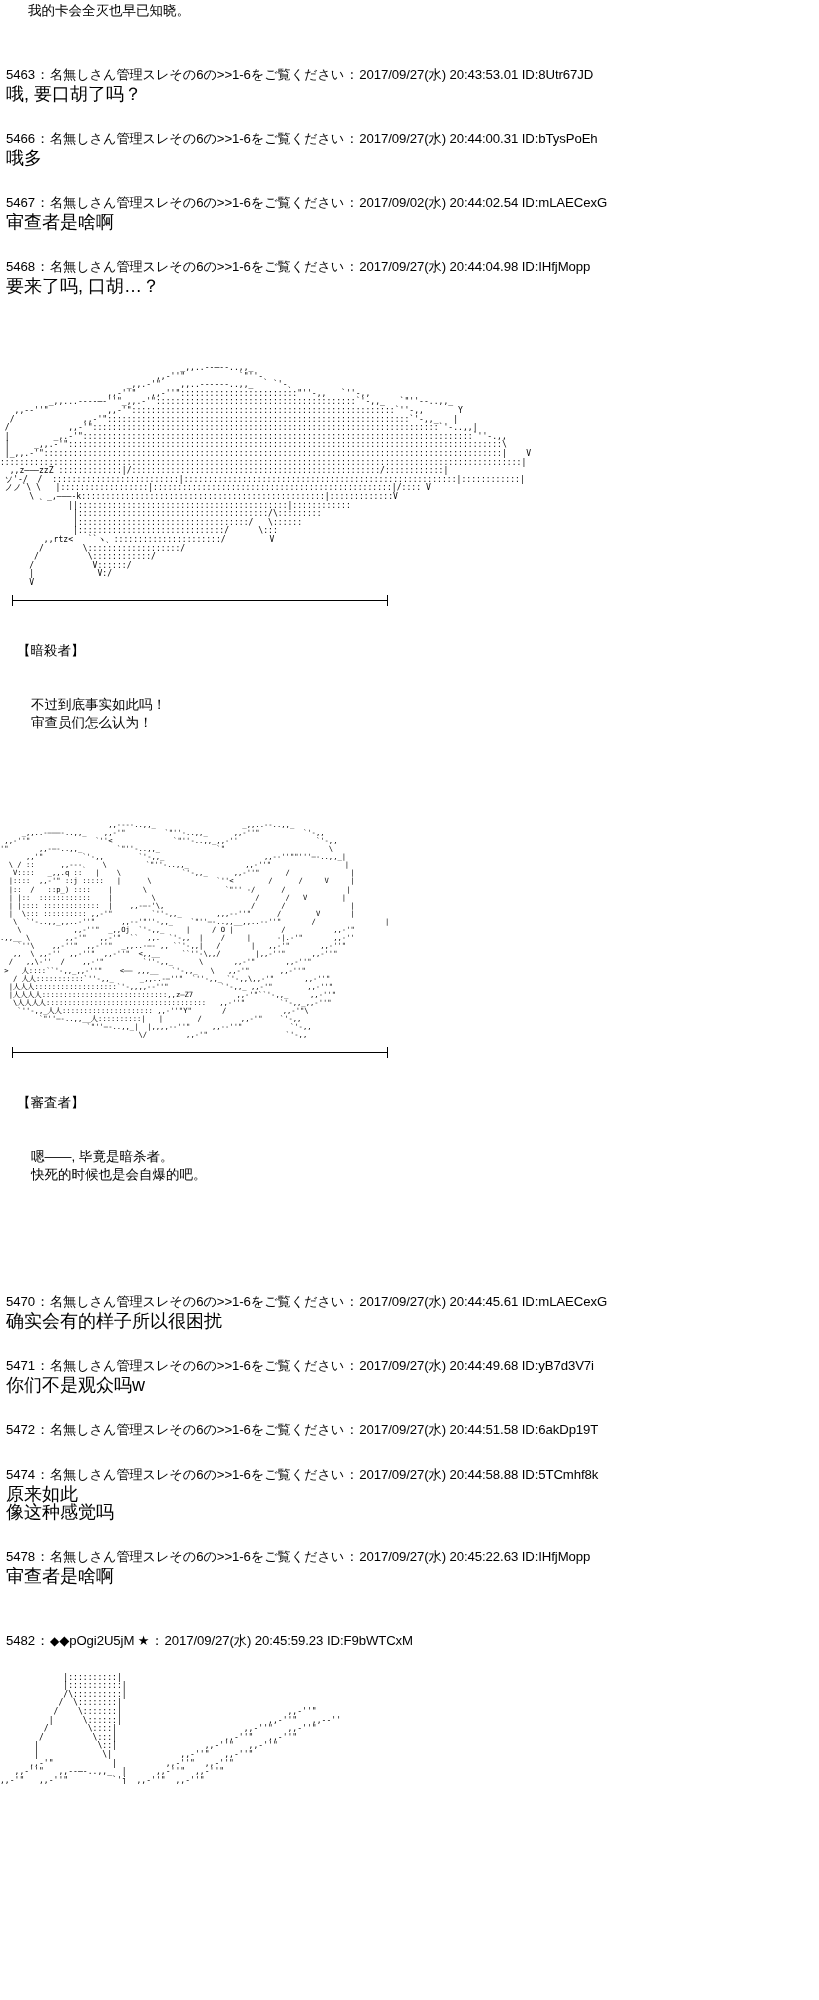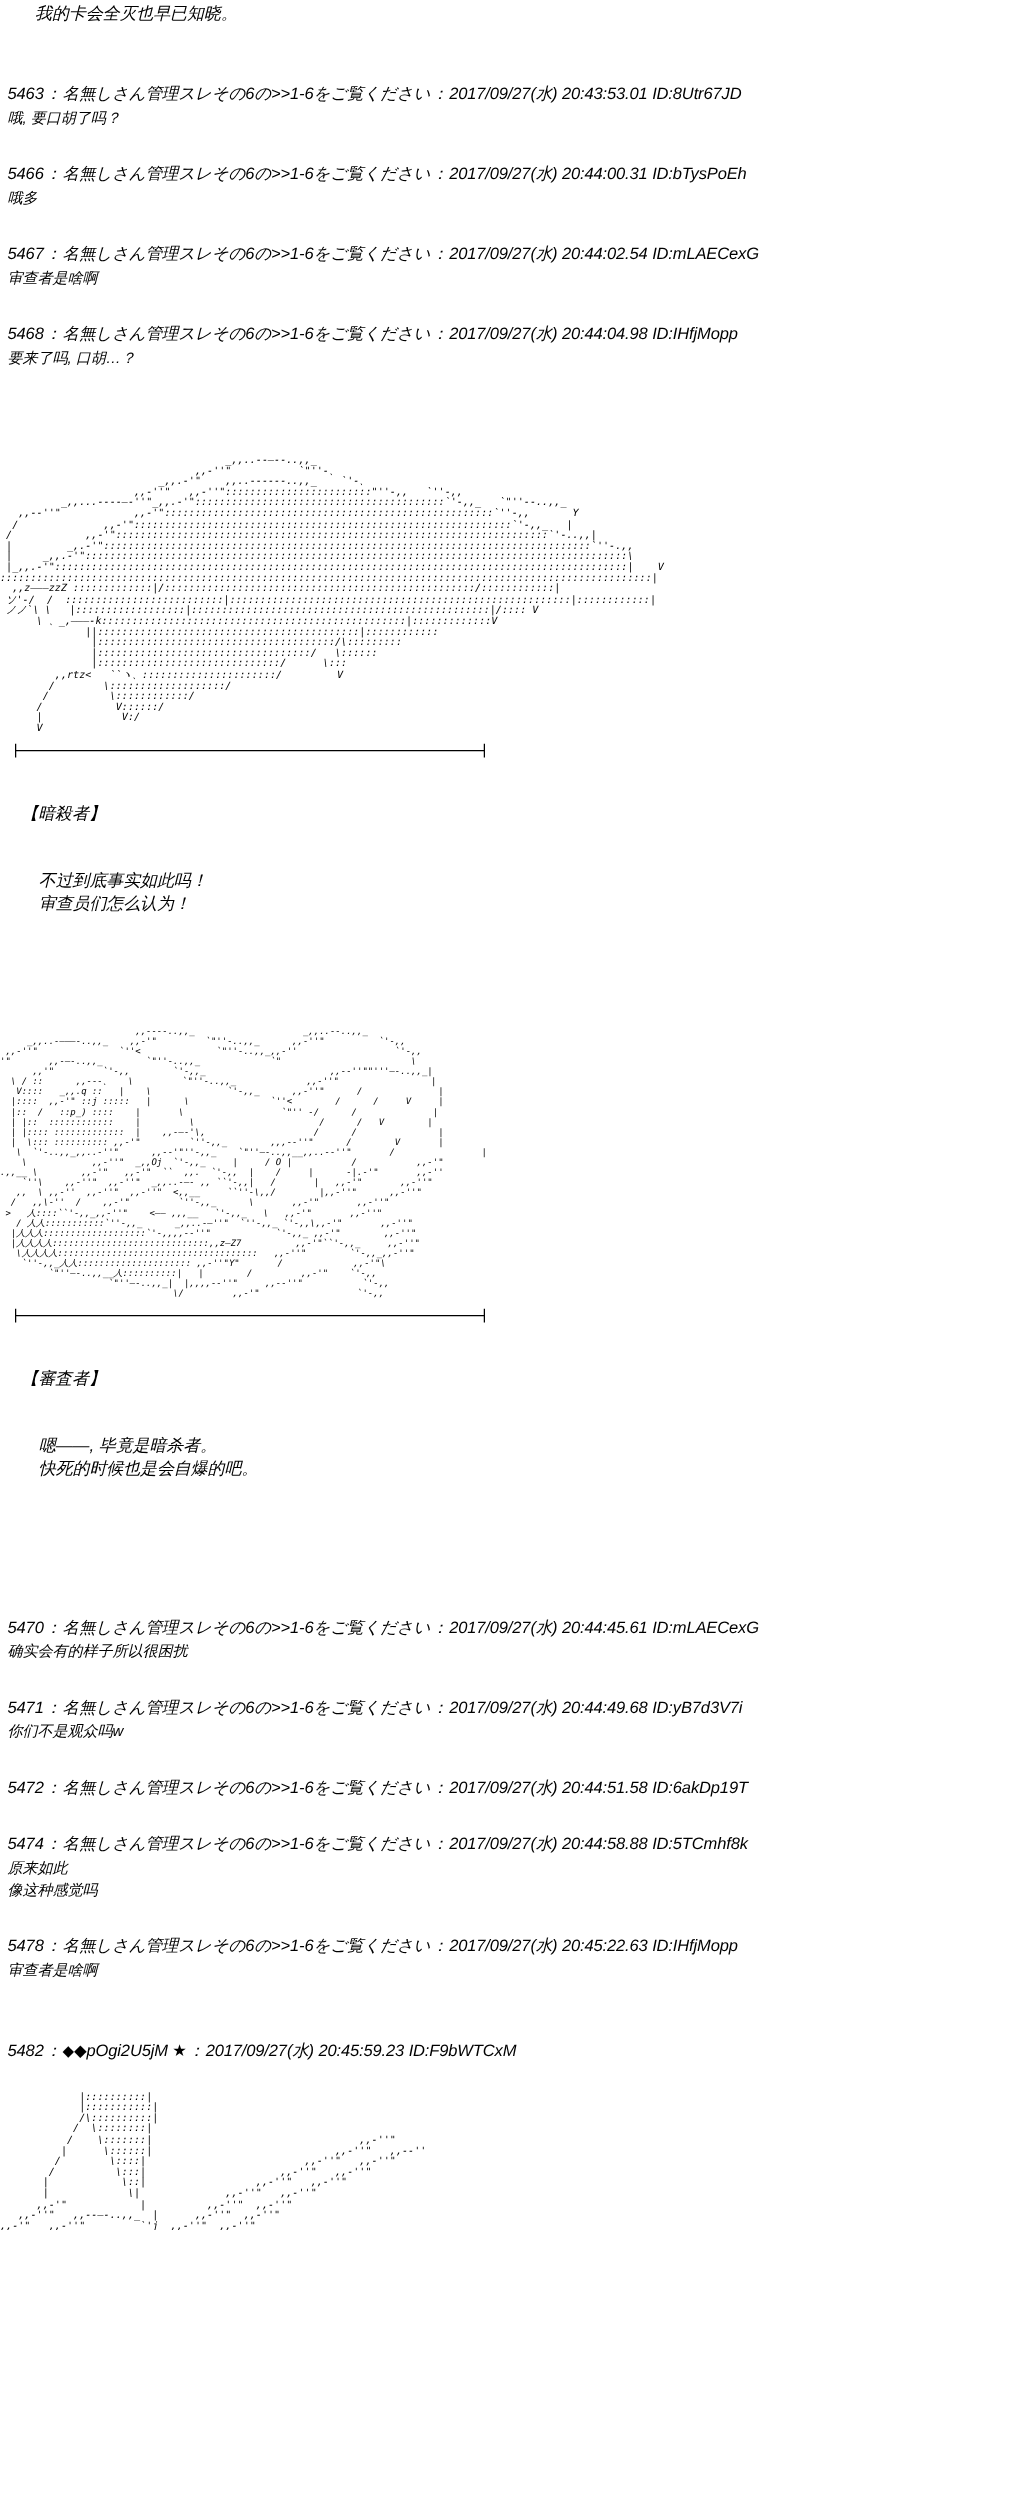--- a/index.html
+++ b/index.html
@@ -13,21 +13,20 @@
     width: 819px;
     font-family: "Liberation Sans", "DejaVu Sans", sans-serif;
     font-size: 13px;
     -webkit-font-smoothing: none;
   }
   .page {
     position: relative;
     width: 740px;
     min-height: 2000px;
     overflow: hidden;
-    font-style: italic;
   }
 
   
   .orphan-line {
     padding: 2px 0 0 28px;
     font-size: 13.5px;
     line-height: 17px;
     white-space: pre-wrap;
   }
 
@@ -46,21 +45,21 @@
     letter-spacing: -0.1px;
   }
   .post-num { }
   .sep { padding: 0 1px; }
   .post-name { }
   .trip-diamond { font-size: 12px; }
   .trip-star { font-size: 13px; }
   .post-date { }
   .post-id { }
   .post-body {
-    font-size: 12px;
+    font-size: 18px;
     line-height: 18px;
     white-space: pre-wrap;
     padding-top: 1px;
   }
 
   
   .aa-block {
     font-family: "DejaVu Sans Mono", "Liberation Mono", monospace;
     font-size: 8.1px;
     line-height: 8.6px;
@@ -137,21 +136,21 @@
     <div class="post-head">
       <span class="post-num">5466</span><span class="sep">：</span><span class="post-name">名無しさん管理スレその6の&gt;&gt;1-6をご覧ください</span><span class="sep">：</span><span class="post-date">2017/09/27(水) 20:44:00.31</span>&nbsp;<span class="post-id">ID:bTysPoEh</span>
     </div>
     <div class="post-body">哦多</div>
   </div>
 
   <div class="spacer-md"></div>
 
   <div class="post">
     <div class="post-head">
-      <span class="post-num">5467</span><span class="sep">：</span><span class="post-name">名無しさん管理スレその6の&gt;&gt;1-6をご覧ください</span><span class="sep">：</span><span class="post-date">2017/09/27(水) 20:44:02.54</span>&nbsp;<span class="post-id">ID:mLAECexG</span>
+      <span class="post-num">5467</span><span class="sep">：</span><span class="post-name">名無しさん管理スレその6の&gt;&gt;1-6をご覧ください</span><span class="sep">：</span><span class="post-date">2017/09/02(水) 20:44:02.54</span>&nbsp;<span class="post-id">ID:mLAECexG</span>
     </div>
     <div class="post-body">审查者是啥啊</div>
   </div>
 
   <div class="spacer-md"></div>
 
   <div class="post">
     <div class="post-head">
       <span class="post-num">5468</span><span class="sep">：</span><span class="post-name">名無しさん管理スレその6の&gt;&gt;1-6をご覧ください</span><span class="sep">：</span><span class="post-date">2017/09/27(水) 20:44:04.98</span>&nbsp;<span class="post-id">ID:IHfjMopp</span>
     </div>

